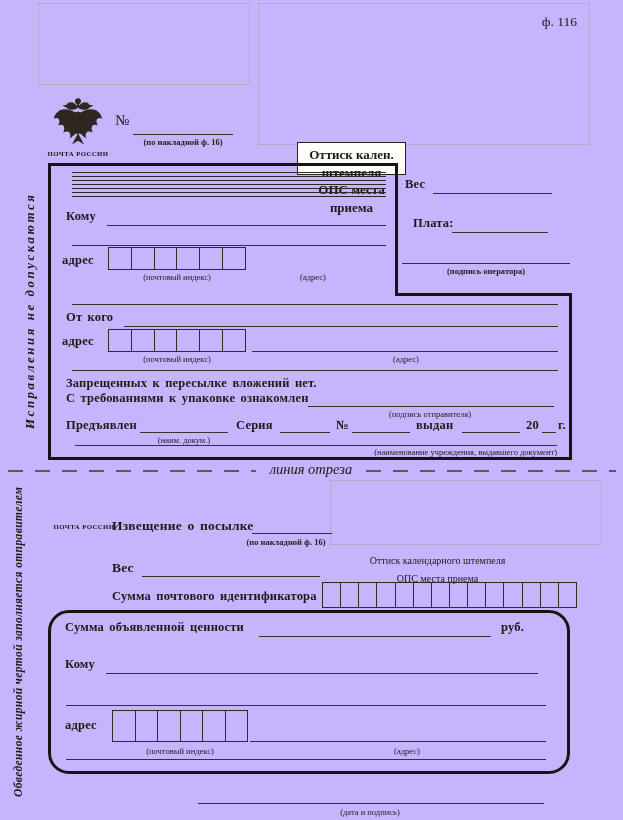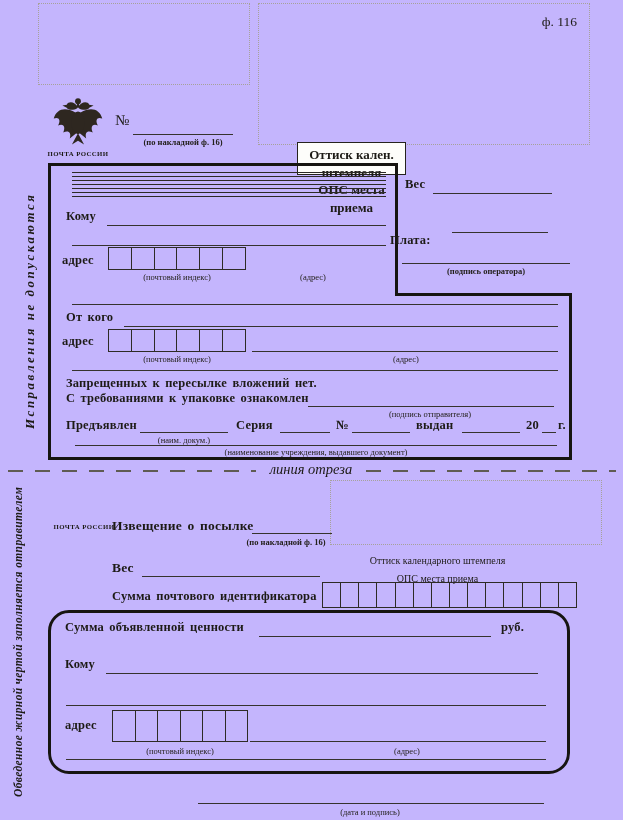--- a/index.html
+++ b/index.html
@@ -91,21 +91,21 @@
       <span class="cell"></span>
       <span class="cell"></span>
       <span class="cell"></span>
       <span class="cell"></span>
     </div>
   <div class="cap" style="left:107px;top:272px;width:140px;">(почтовый индекс)</div>
   <div class="cap" style="left:268px;top:272px;width:90px;">(адрес)</div>
 
   <div class="lbl" style="left:405px;top:177px;">Вес</div>
   <div class="wline" style="left:433px;top:193px;width:119px;"></div>
-  <div class="lbl" style="left:390px;top:216px;margin-top:17px;">Плата:</div>
+  <div class="lbl" style="left:413px;top:216px;">Плата:</div>
   <div class="wline" style="left:452px;top:232px;width:96px;"></div>
   <div class="wline" style="left:402px;top:263px;width:168px;"></div>
   <div class="cap capb" style="left:402px;top:266px;width:168px;">(подпись оператора)</div>
 
   <div class="wline" style="left:72px;top:304px;width:486px;"></div>
   <div class="lbl" style="left:66px;top:310px;">От кого</div>
   <div class="wline" style="left:124px;top:326px;width:434px;"></div>
   <div class="lbl" style="left:62px;top:334px;">адрес</div>
   <div class="cells" style="left:108px;top:329px;width:138px;height:23px;">
       <span class="cell"></span>
@@ -131,21 +131,21 @@
   <div class="lbl" style="left:236px;top:418px;">Серия</div>
   <div class="wline" style="left:280px;top:432px;width:50px;"></div>
   <div class="lbl" style="left:336px;top:418px;">№</div>
   <div class="wline" style="left:352px;top:432px;width:58px;"></div>
   <div class="lbl" style="left:416px;top:418px;">выдан</div>
   <div class="wline" style="left:462px;top:432px;width:58px;"></div>
   <div class="lbl" style="left:526px;top:418px;">20</div>
   <div class="wline" style="left:542px;top:432px;width:14px;"></div>
   <div class="lbl" style="left:558px;top:418px;">г.</div>
   <div class="wline" style="left:75px;top:445px;width:482px;"></div>
-  <div class="cap" style="left:75px;top:447px;width:482px;">(наименование учреждения, выдавшего документ)</div>
+  <div class="cap" style="left:75px;top:447px;width:482px;text-align:right;">(наименование учреждения, выдавшего документ)</div>
 
   <div class="dash" style="left:8px;top:470px;width:248px;"></div>
   <div class="cutlabel" style="left:258px;top:461px;width:106px;">линия отреза</div>
   <div class="dash" style="left:366px;top:470px;width:250px;"></div>
 
   <div class="vtext" style="left:8px;top:468px;height:348px;width:20px;font-size:11.5px;letter-spacing:.4px;">Обведенное жирной чертой заполняется отправителем</div>
 
   <div class="dotbox" style="left:330px;top:480px;width:270px;height:63px;"></div>
 
   <div class="brand" style="left:52px;top:523px;width:64px;">ПОЧТА РОССИИ</div>

